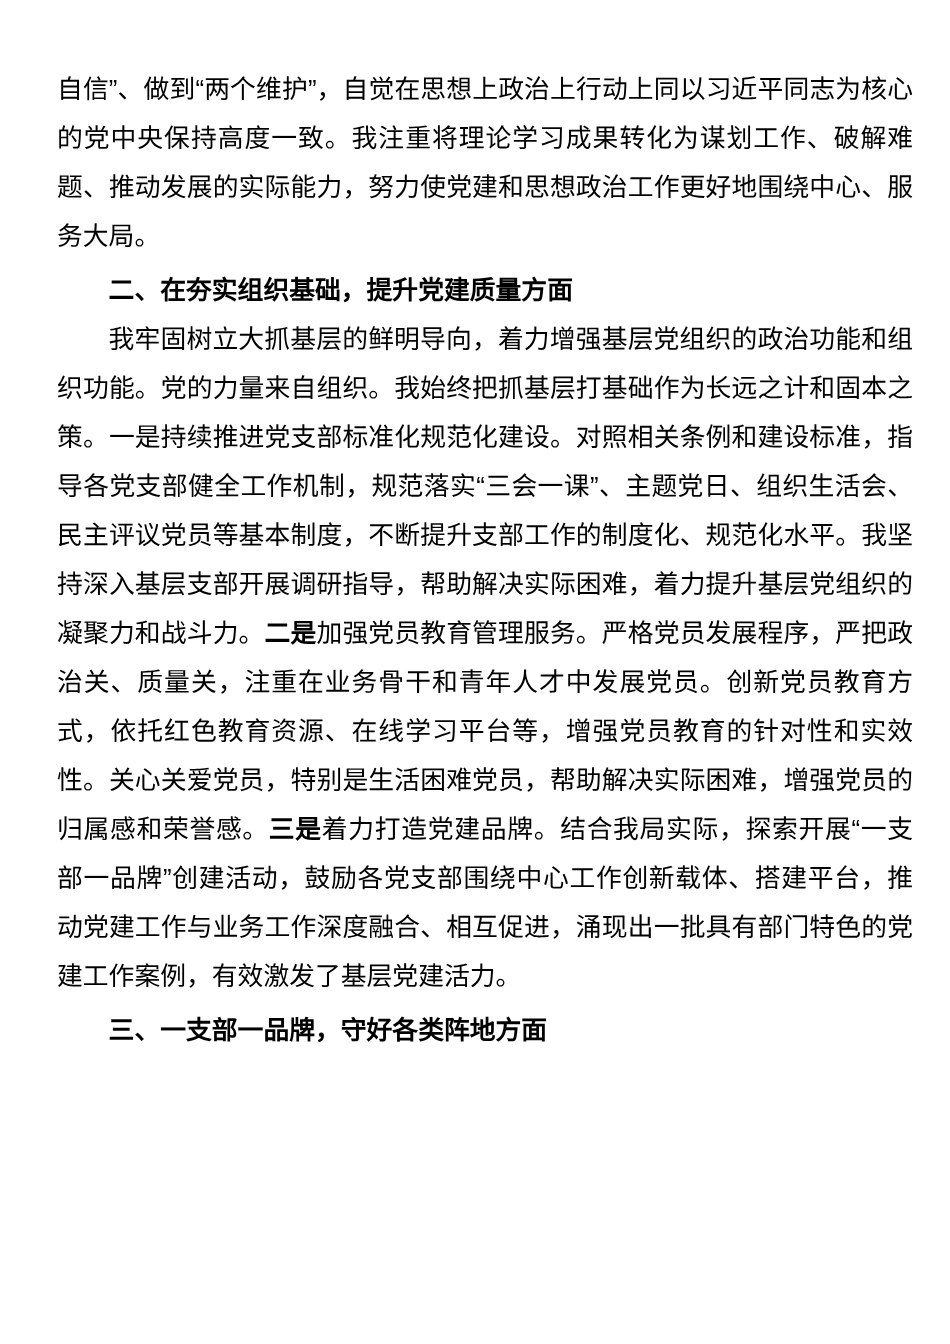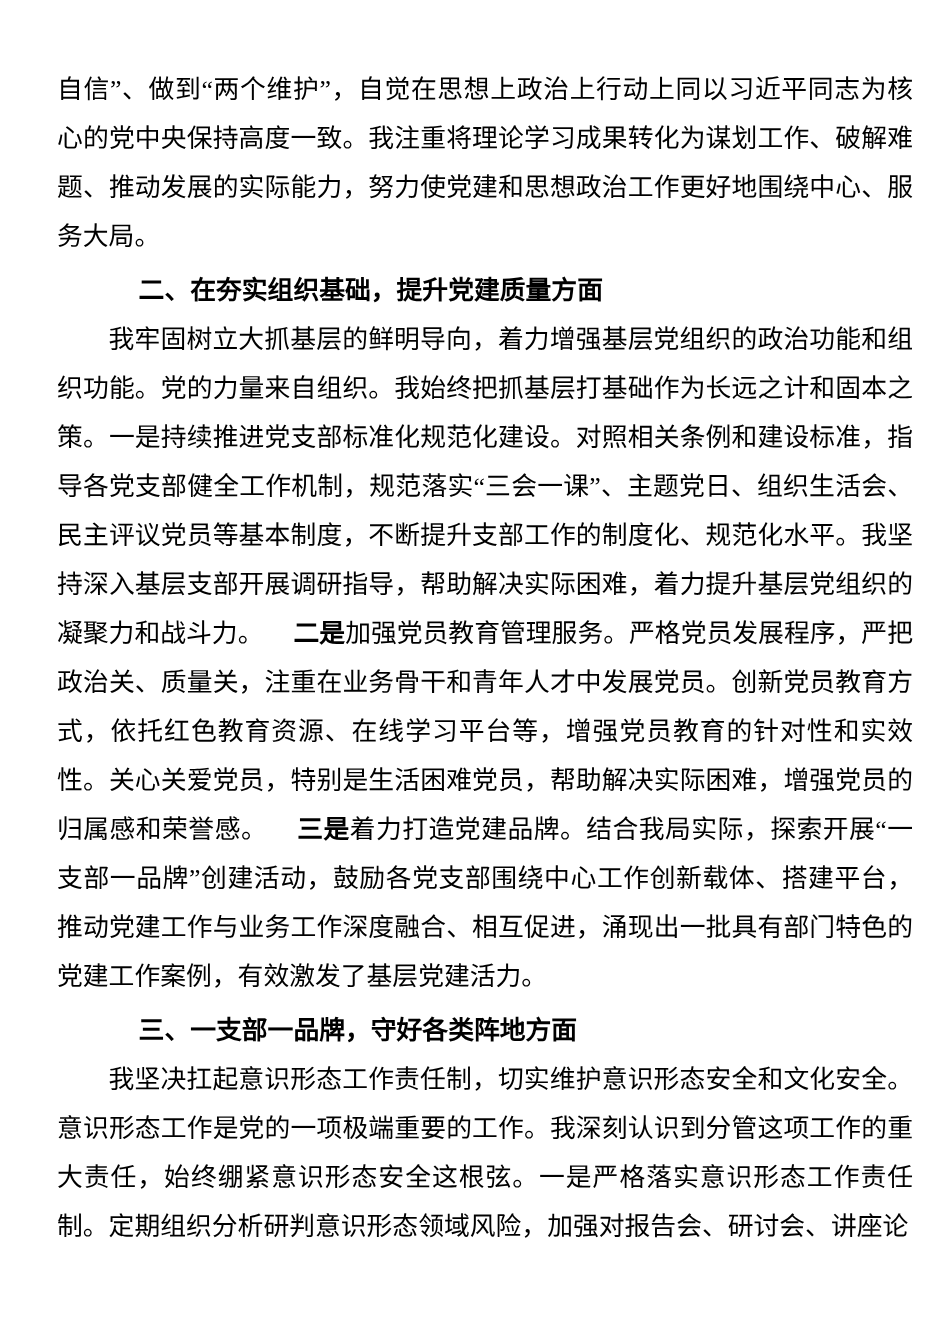--- a/index.html
+++ b/index.html
@@ -9,21 +9,21 @@
   }
   .page {
     position: relative;
     width: 950px;
     height: 1344px;
     box-sizing: border-box;
     background: #ffffff;
     overflow: hidden;
     padding: 65px 37px 0 57px;
     color: #000000;
-    font-family: Liberation Serif, serif;
+    font-family: Liberation Sans, sans-serif;
     font-size: 25.8px;
     line-height: 49px;
   }
   .doc-content {
     width: 100%;
   }
   .block {
     margin: 0;
     text-align: justify;
     text-justify: inter-ideograph;
@@ -31,26 +31,25 @@
     overflow-wrap: break-word;
   }
   .block.indent {
     text-indent: 2em;
   }
   .block.heading {
     font-weight: 700;
     margin-top: 5px;
   }
   .seg { font-weight: inherit; }
-  .seg.bold { font-weight: 700; margin-left: 30px; }
+  .seg.bold { font-weight: 700; }
 </style>
 </head>
 <body>
 
 <div class="page">
   <div class="doc-content">
       <div class="block paragraph"><span class="seg">自信”、做到“两个维护”，自觉在思想上政治上行动上同以习近平同志为核心的党中央保持高度一致。我注重将理论学习成果转化为谋划工作、破解难题、推动发展的实际能力，努力使党建和思想政治工作更好地围绕中心、服务大局。</span></div>
       <div class="block heading indent"><span class="seg bold">二、在夯实组织基础，提升党建质量方面</span></div>
       <div class="block paragraph indent"><span class="seg">我牢固树立大抓基层的鲜明导向，着力增强基层党组织的政治功能和组织功能。党的力量来自组织。我始终把抓基层打基础作为长远之计和固本之策。一是持续推进党支部标准化规范化建设。对照相关条例和建设标准，指导各党支部健全工作机制，规范落实“三会一课”、主题党日、组织生活会、民主评议党员等基本制度，不断提升支部工作的制度化、规范化水平。我坚持深入基层支部开展调研指导，帮助解决实际困难，着力提升基层党组织的凝聚力和战斗力。</span><span class="seg bold">二是</span><span class="seg">加强党员教育管理服务。严格党员发展程序，严把政治关、质量关，注重在业务骨干和青年人才中发展党员。创新党员教育方式，依托红色教育资源、在线学习平台等，增强党员教育的针对性和实效性。关心关爱党员，特别是生活困难党员，帮助解决实际困难，增强党员的归属感和荣誉感。</span><span class="seg bold">三是</span><span class="seg">着力打造党建品牌。结合我局实际，探索开展“一支部一品牌”创建活动，鼓励各党支部围绕中心工作创新载体、搭建平台，推动党建工作与业务工作深度融合、相互促进，涌现出一批具有部门特色的党建工作案例，有效激发了基层党建活力。</span></div>
       <div class="block heading indent"><span class="seg bold">三、一支部一品牌，守好各类阵地方面</span></div>
-      <div class="block paragraph indent"><span class="seg">我坚决扛起意识形态工作责任制，切实维护意识形态安全和文化安全。意识形态工作是党的一项极端重要的工作。我深刻认识到分管这项工作的重大责任，始终绷紧意识形态安全这根弦。一是严格落实意识形态工作责任制。定期组织分析研判意识形态领域风险，加强对报告会、研讨会、讲座论</span></div>
     </div>
 </div>
 
 </body></html>

